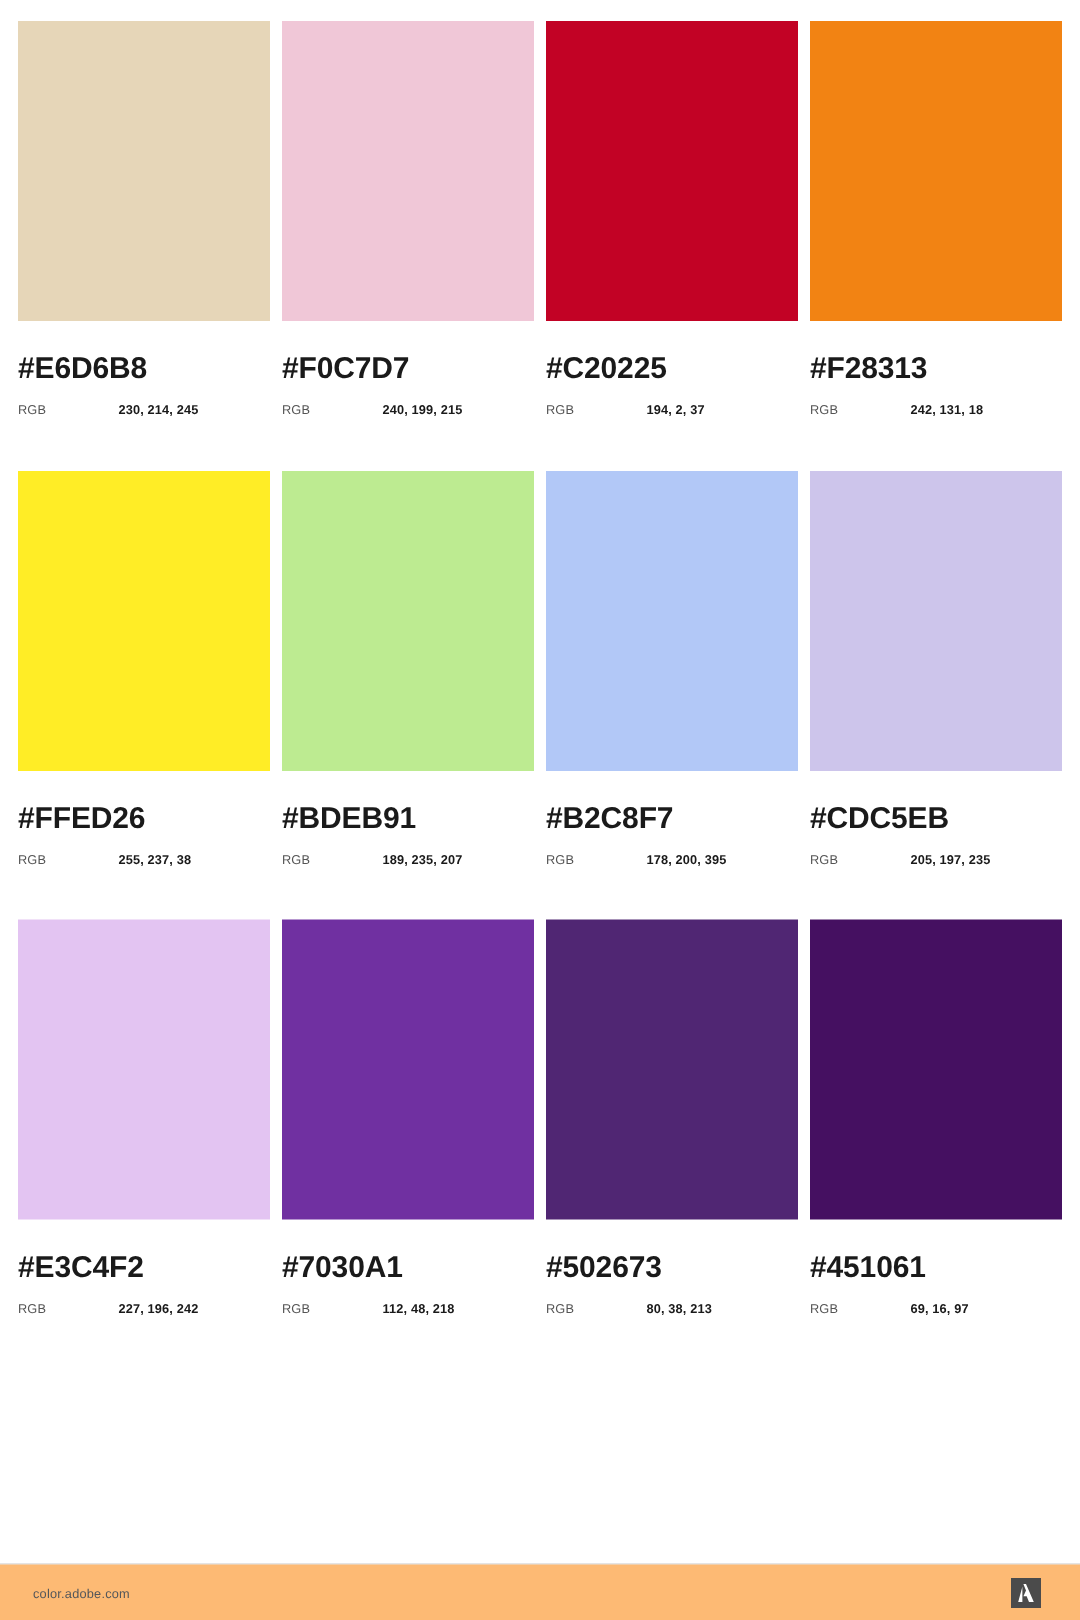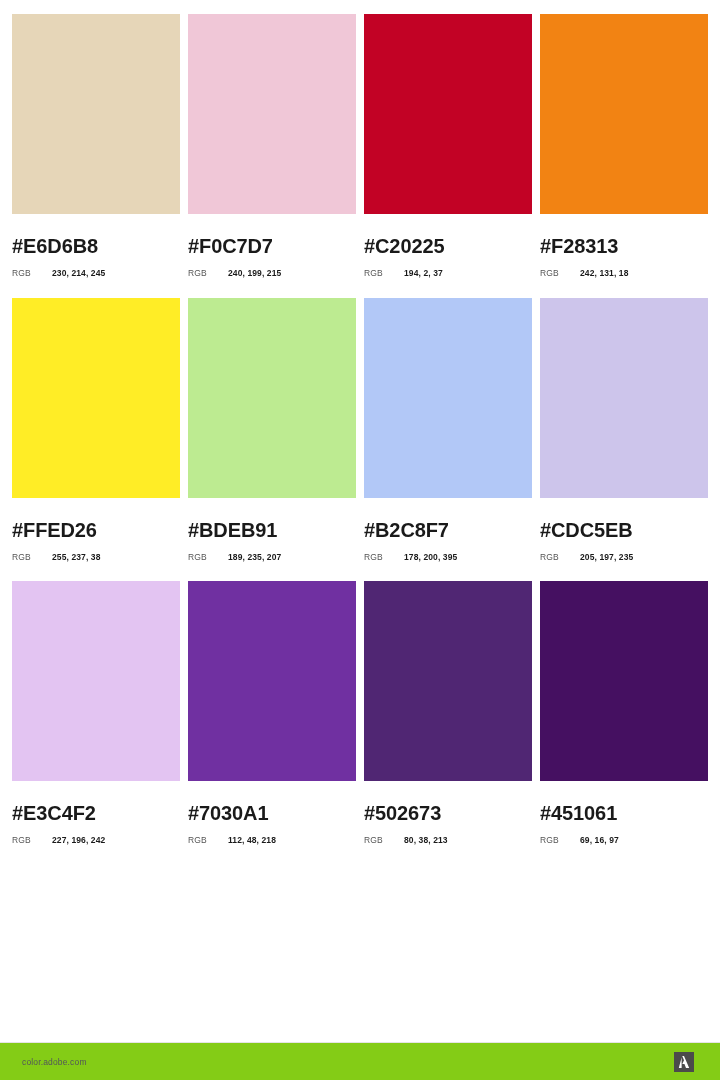--- a/index.html
+++ b/index.html
@@ -26,21 +26,21 @@
     padding: 14px 12px 0 12px;
     flex: 1 1 auto;
   }
 
   .row {
     display: flex;
     gap: 8px;
     margin-bottom: 0;
   }
 
-  .row + .row { margin-top: 0; }
+  .row + .row { margin-top: 16px; }
 
   .cell {
     width: 25%;
     display: flex;
     flex-direction: column;
   }
 
   .swatch {
     width: 100%;
     height: 200px;
@@ -58,20 +58,21 @@
     color: #1a1a1a;
     letter-spacing: -0.1px;
     line-height: 1;
   }
 
   .rgb-line {
     margin-top: 13px;
     display: flex;
     align-items: baseline;
     line-height: 1;
+    gap: 27px;
   }
 
   .rgb-label {
     font-size: 8.5px;
     color: #555555;
     width: 40px;
     flex: 0 0 40px;
     letter-spacing: 0.1px;
   }
 
@@ -80,21 +81,21 @@
     font-weight: bold;
     color: #1a1a1a;
     letter-spacing: 0.1px;
   }
 
   .spacer { flex: 1 1 auto; }
 
   .footer {
     height: 38px;
     flex: 0 0 38px;
-    background: #84cc16;
+    background: #fdba74;
     border-top: 1px solid #e4e4e4;
     display: flex;
     align-items: center;
     justify-content: space-between;
     padding: 0 26px 0 22px;
   }
 
   .footer-url {
     font-size: 8.5px;
     color: #53565a;

